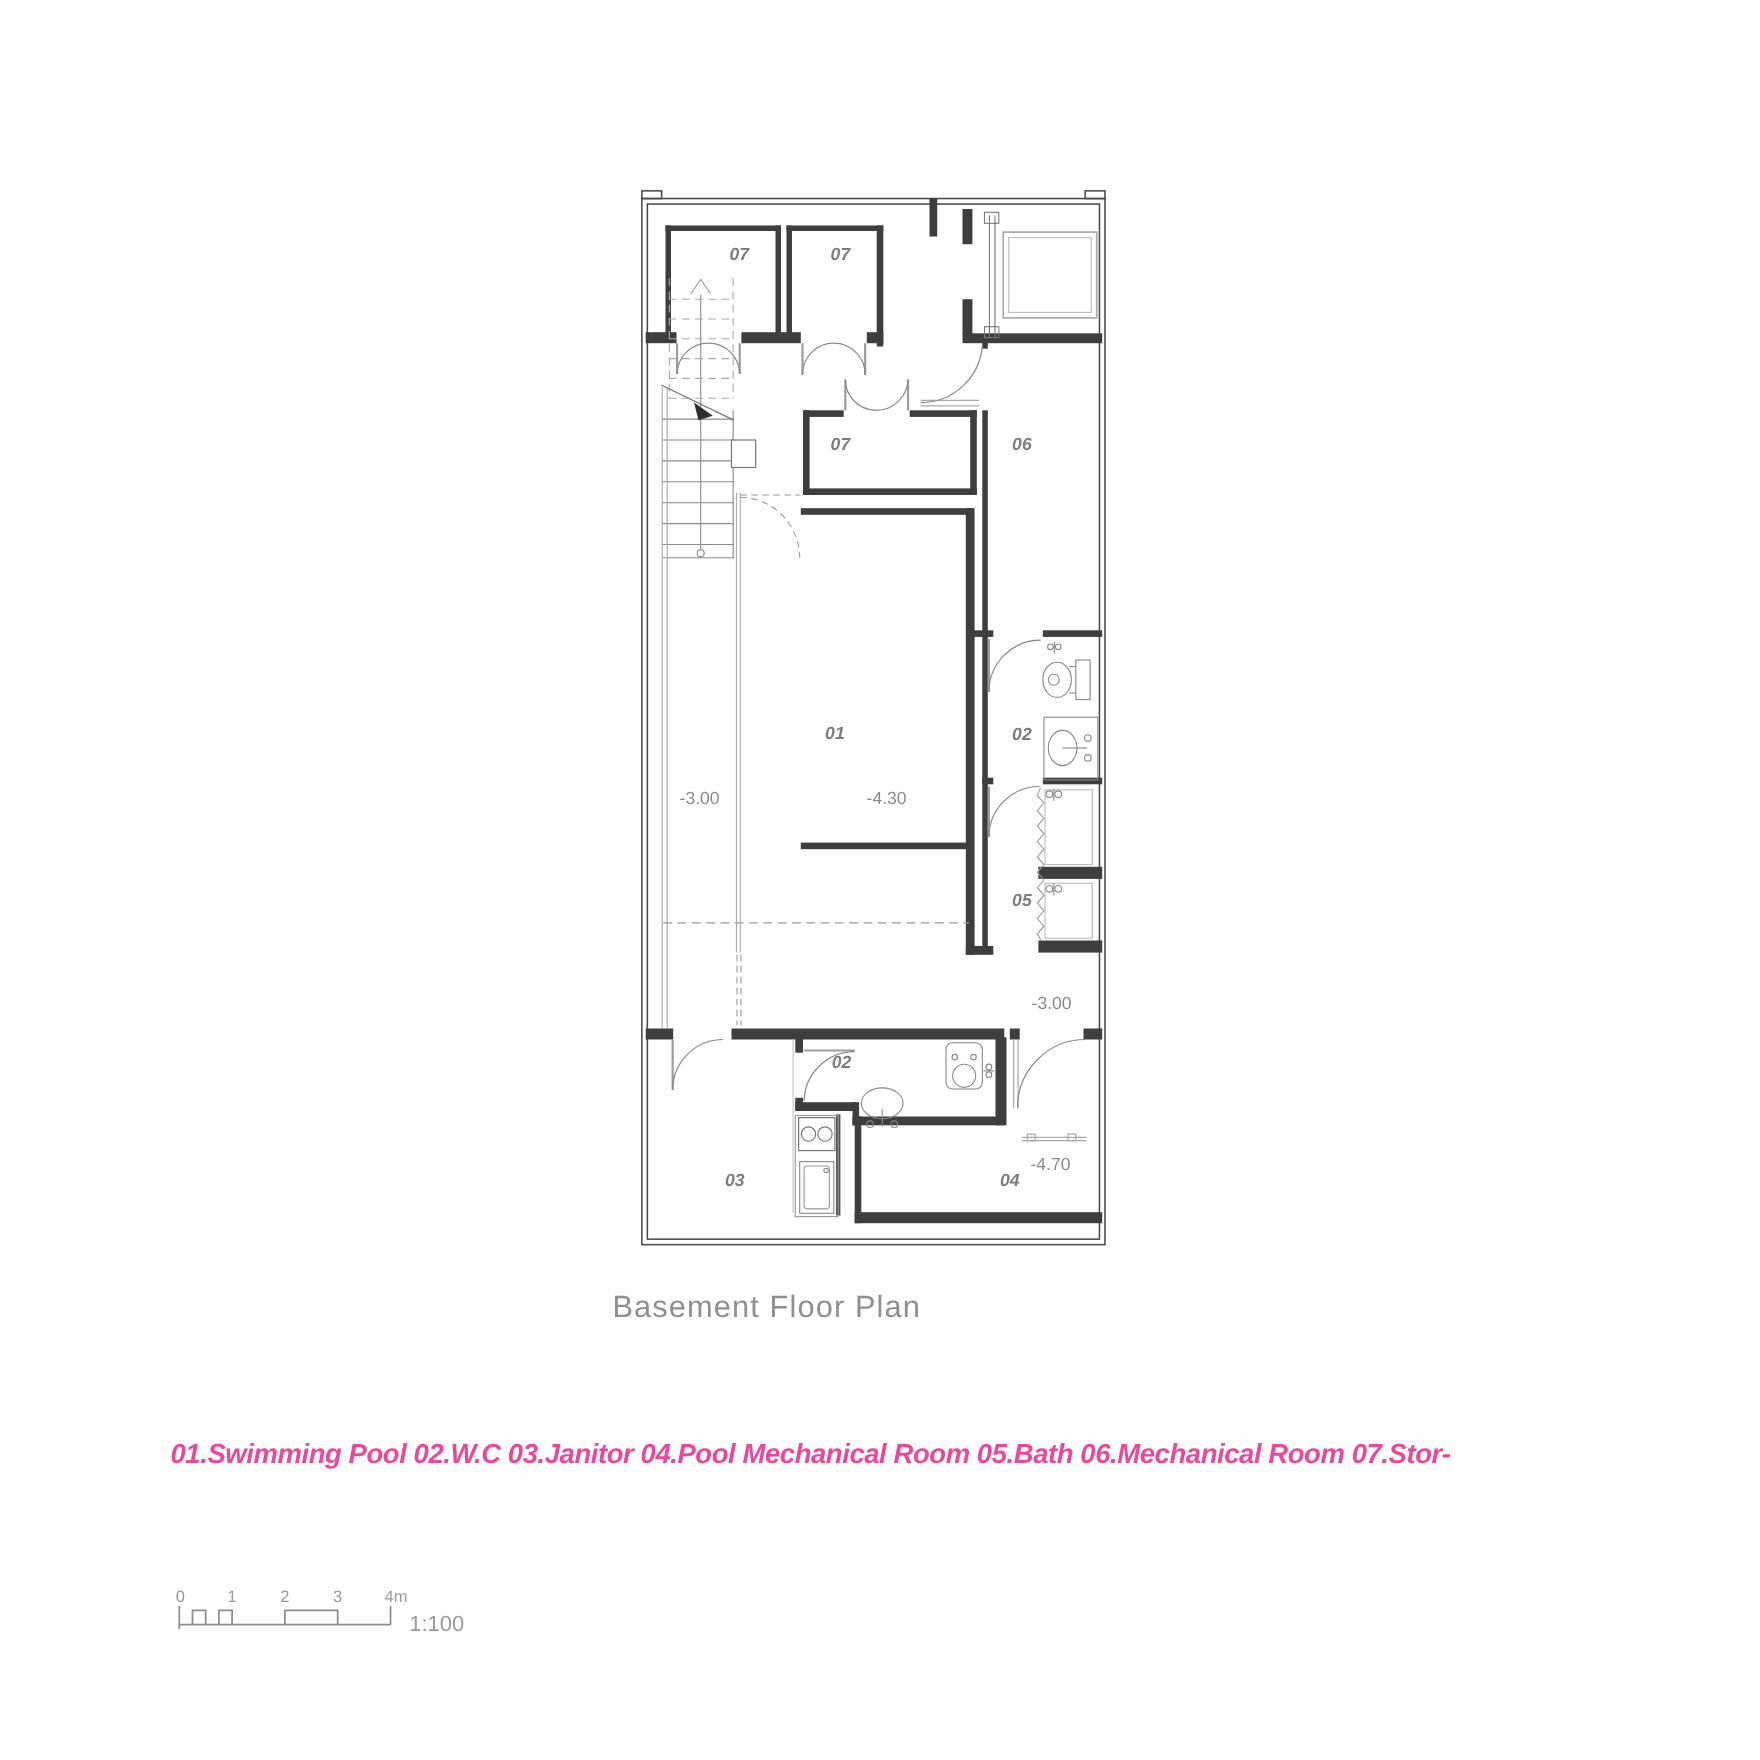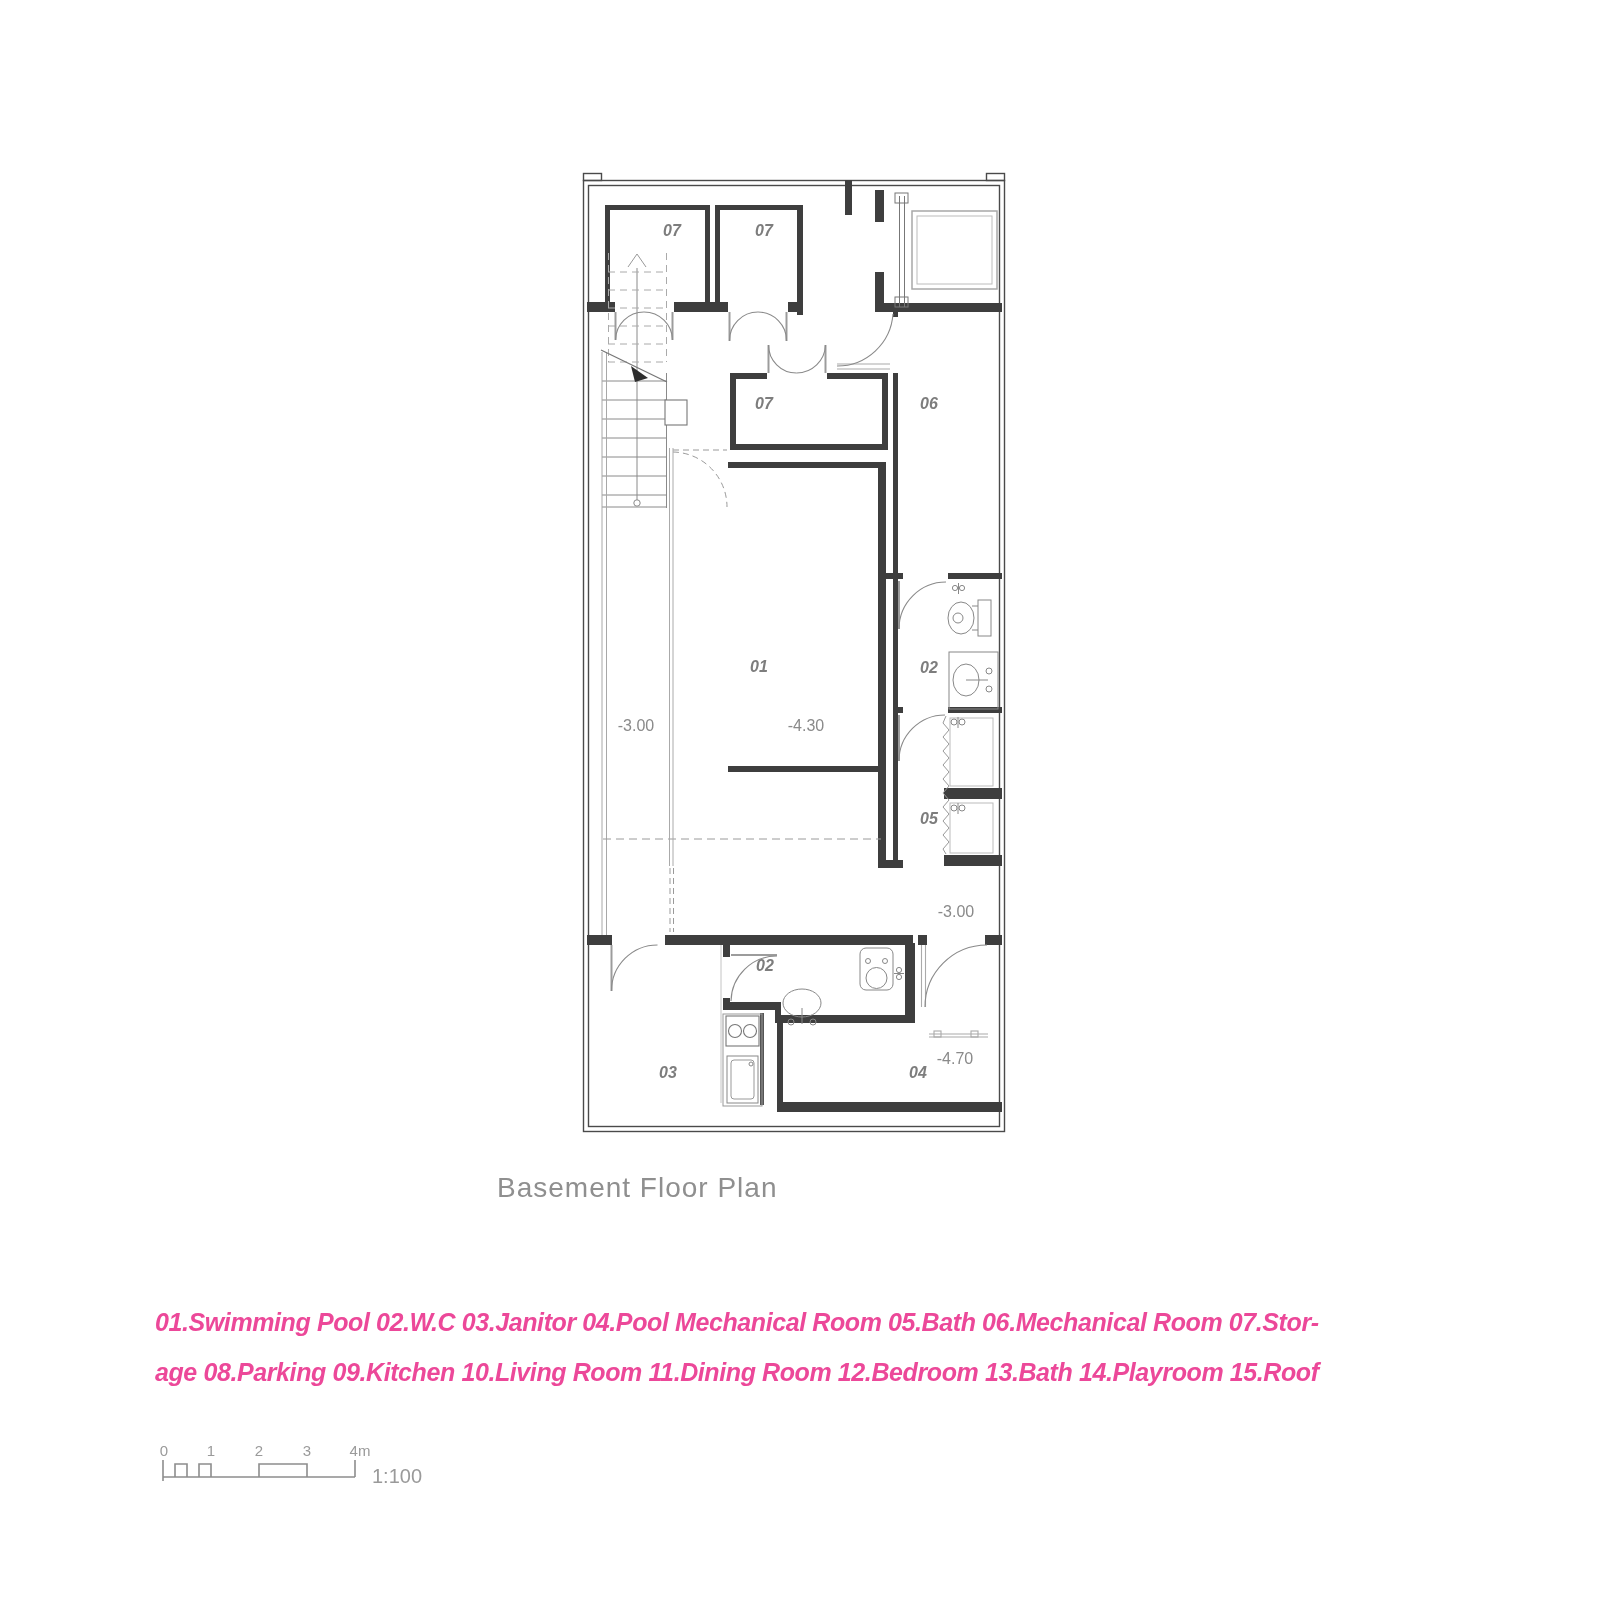--- a/index.html
+++ b/index.html
@@ -3,21 +3,21 @@
 <meta charset="utf-8">
 <style>
   html,body{margin:0;padding:0;background:#fff;}
   .page{position:relative;width:1492px;height:1600px;background:#ffffff;overflow:hidden;
         font-family:"Liberation Sans",sans-serif;}
   svg{position:absolute;left:0;top:0;}
   .room-label{font:italic 700 16px "Liberation Sans",sans-serif;fill:#7d7d7d;}
   .level-label{font:400 16px "Liberation Sans",sans-serif;fill:#8a8a8a;}
   .scale-num{font:400 15px "Liberation Sans",sans-serif;fill:#9a9a9a;}
   .scale-ratio{font:400 20px "Liberation Sans",sans-serif;fill:#9a9a9a;}
-  .plan-title{position:absolute;left:497px;top:1172px;width:400px;text-align:left;
+  .plan-title{position:absolute;left:497px;top:1172px;width:400px;text-align:center;
         font-size:28px;letter-spacing:1px;color:#8f8f8f;}
   .legend{position:absolute;left:155px;top:1297px;width:1340px;color:#ec4899;
         font-style:italic;font-weight:700;font-size:25px;letter-spacing:-0.4px;}
   .legend div{white-space:nowrap;line-height:50px;}
 </style>
 </head>
 <body>
 
 <div class="page">
 
@@ -322,16 +322,15 @@
       <text class="scale-num" x="360" y="1456">4m</text>
     </g>
     <text class="scale-ratio" x="372" y="1483">1:100</text>
   </g>
 </svg>
 
 <div class="plan-title">Basement Floor Plan</div>
 
 <div class="legend">
   <div>01.Swimming Pool 02.W.C 03.Janitor 04.Pool Mechanical Room 05.Bath 06.Mechanical Room 07.Stor-</div>
-  <div>age 08.Parking 09.Kitchen 10.Living Room 11.Dining Room 12.Bedroom 13.Bath 14.Playroom 15.Roof</div>
 </div>
 
 </div>
 
 </body></html>

